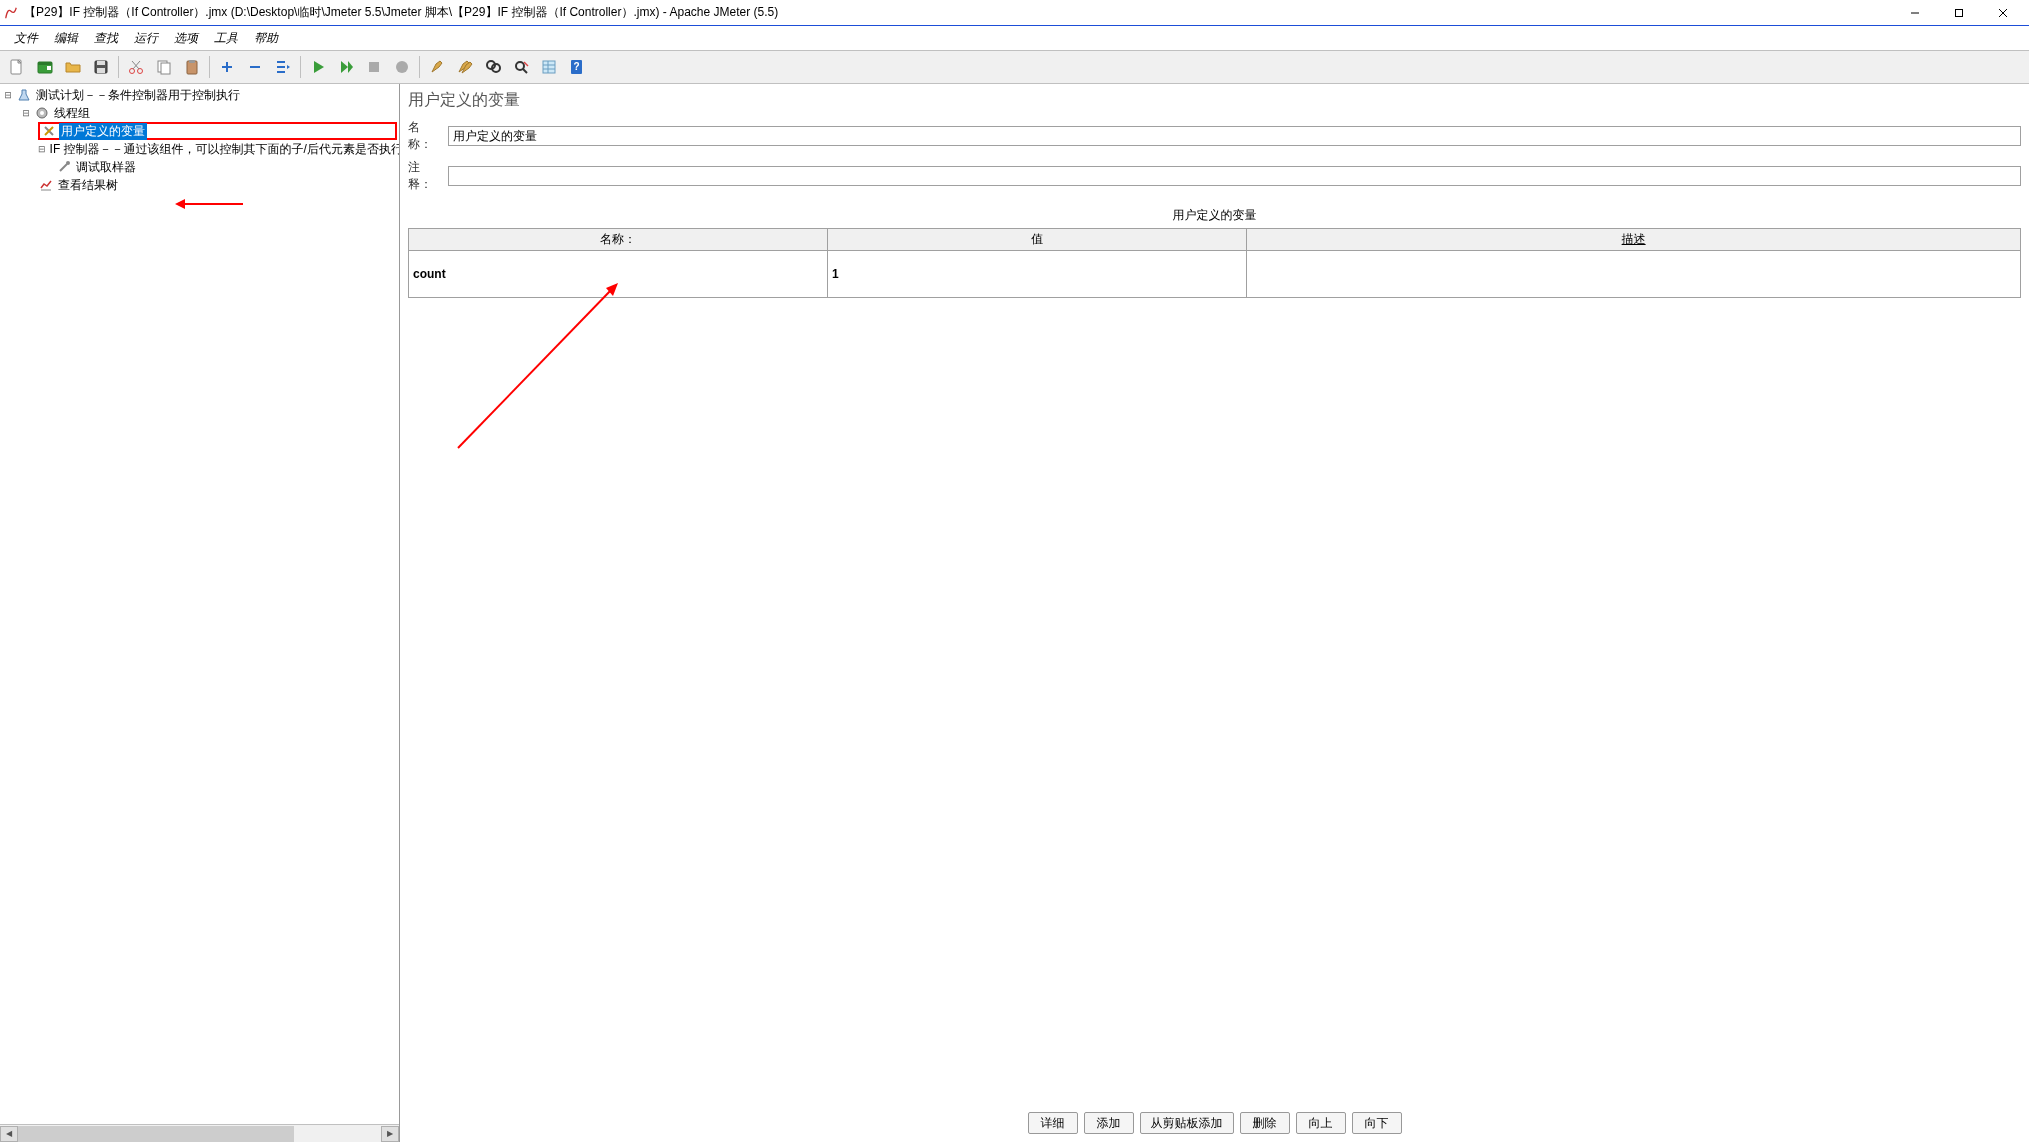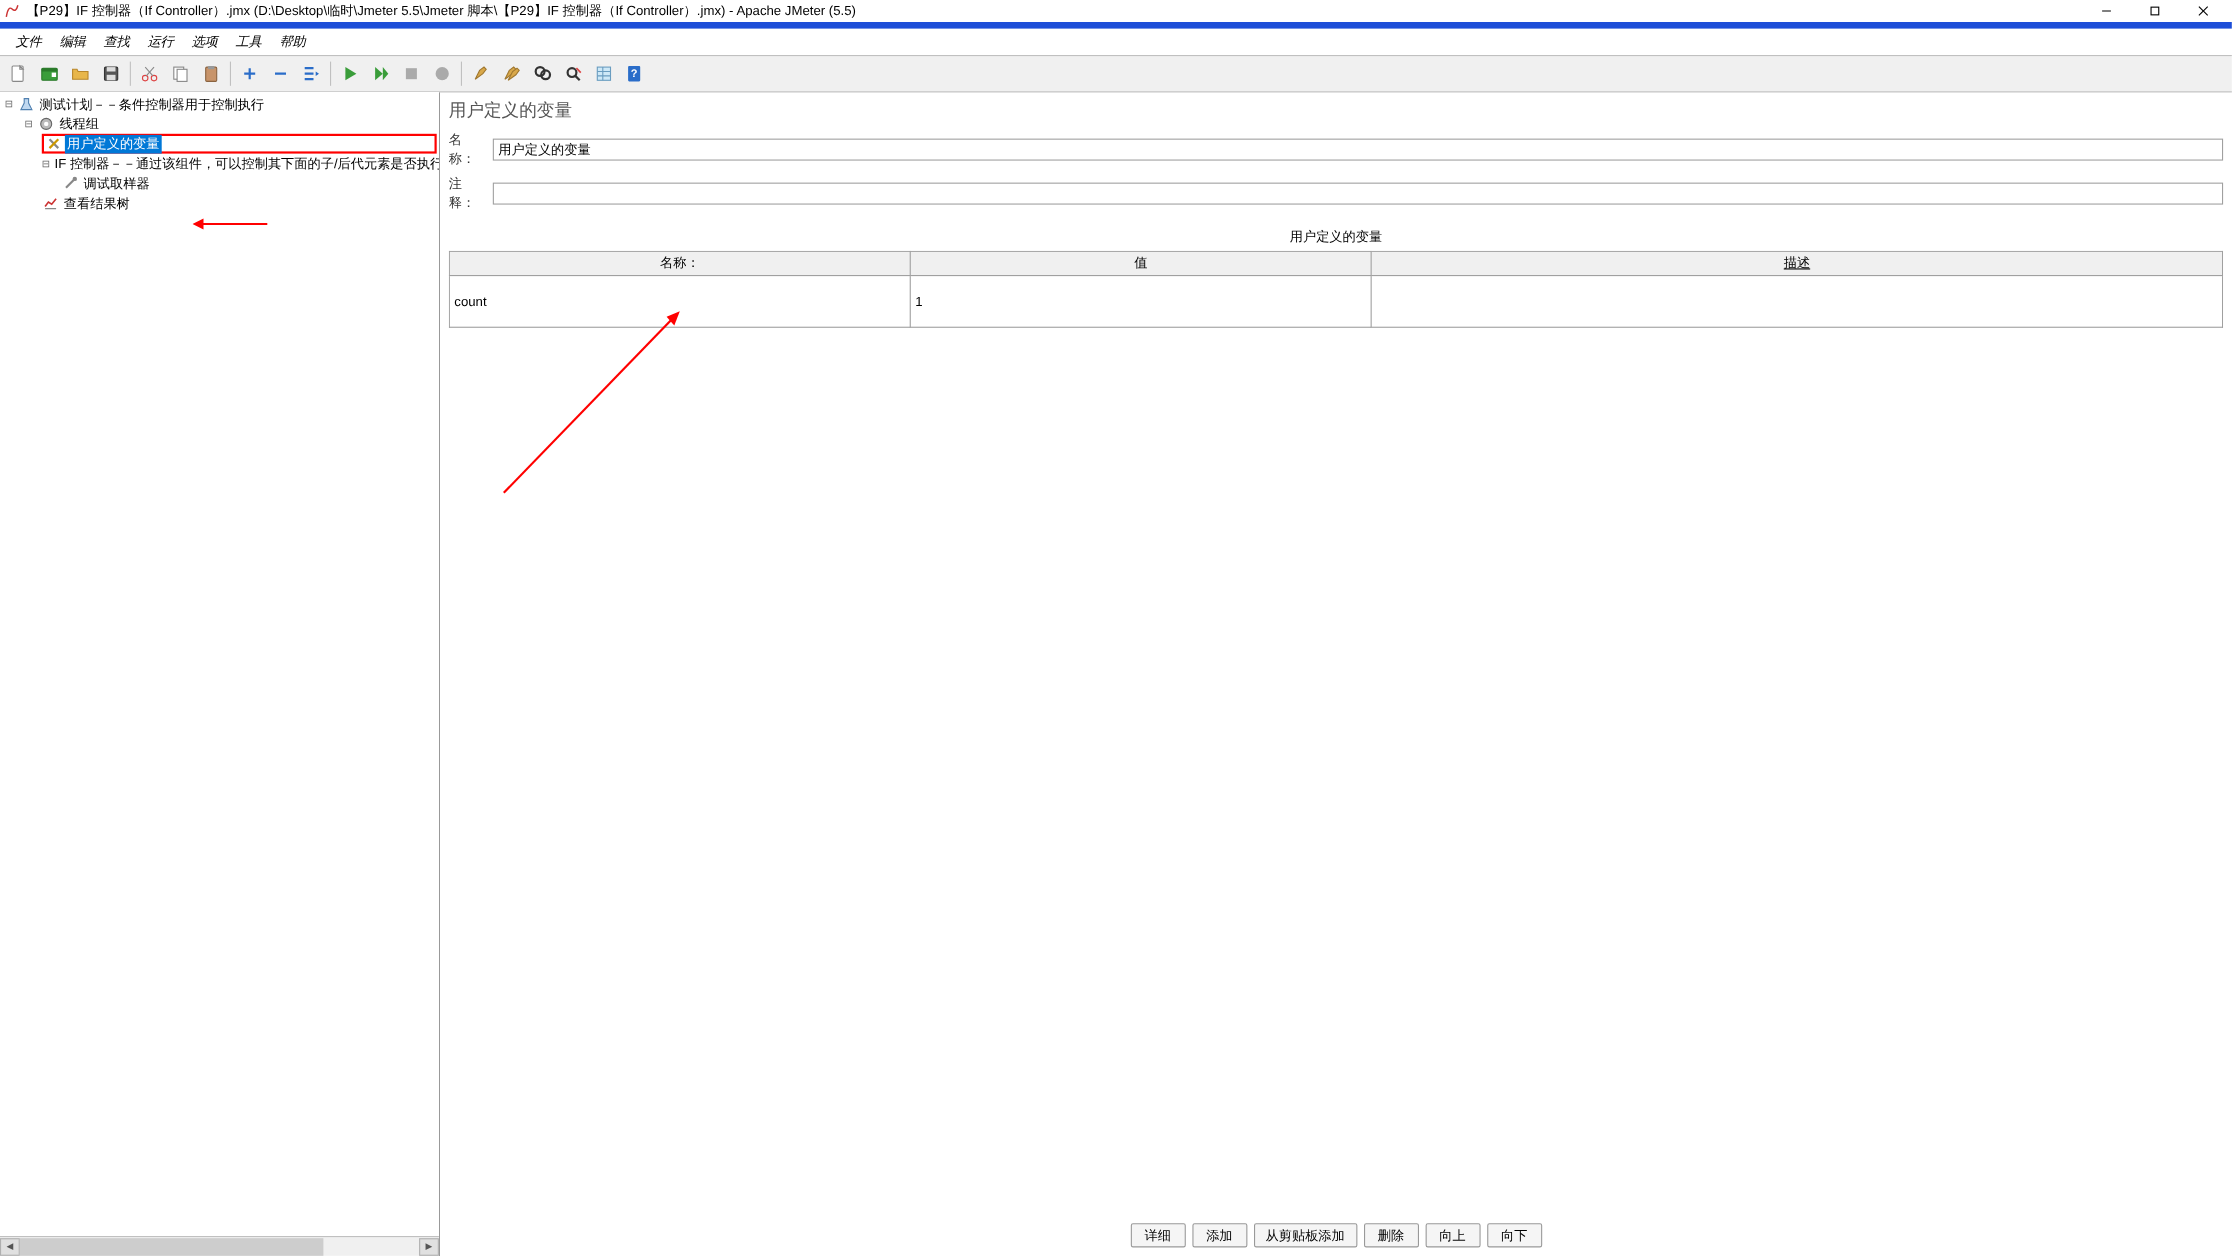--- a/index.html
+++ b/index.html
@@ -1,17 +1,17 @@
 <!DOCTYPE html>
 <html><head>
 <meta charset="utf-8">
 <style>
 * { margin:0; padding:0; box-sizing:border-box; font-family:"Microsoft YaHei","SimSun",sans-serif; }
 body { background:#fff; font-size:12px; color:#000; overflow:hidden; }
-.titlebar { height:26px; display:flex; align-items:center; padding:0 4px; background:#fff; border-bottom:6px solid #1d4ed8; }
+.titlebar { height:26px; display:flex; align-items:center; padding:0 4px; background:#fff; border-bottom:1px solid #1d4ed8; }
 .titlebar .feather { width:14px; height:14px; margin-right:6px; }
 .titlebar .title-text { flex:1; font-size:12px; color:#000; }
 .winbtns { display:flex; gap:0; }
 .winbtn { width:44px; height:24px; display:flex; align-items:center; justify-content:center; font-size:13px; cursor:pointer; }
 .menubar { height:24px; display:flex; align-items:center; padding:0 6px; gap:0;font-style:italic; }
 .menuitem { padding:2px 8px; cursor:pointer; font-size:12px; }
 .toolbar { height:34px; background:#f0f0f0; border-top:1px solid #c0c0c0; border-bottom:1px solid #c0c0c0; display:flex; align-items:center; padding:0 4px; gap:2px; }
 .tbtn { width:26px; height:26px; display:flex; align-items:center; justify-content:center; cursor:pointer; border-radius:2px; }
 .tsep { width:1px; height:22px; background:#c0c0c0; margin:0 2px; }
 .main { display:flex; height:calc(100vh - 84px); }
@@ -26,21 +26,21 @@
 .tree > ul { padding-left:0; }
 .red-box { border:2px solid #ff0000; }
 .right-panel { flex:1; display:flex; flex-direction:column; padding:6px 8px 0 8px; }
 .panel-title { font-size:16px; color:#555; margin-bottom:8px; }
 .form-row { display:flex; align-items:center; margin-bottom:6px; }
 .form-label { width:40px; font-size:12px; color:#333; text-align:left; padding-right:8px;}
 .form-input { flex:1; height:20px; border:1px solid #a0a0a0; padding:0 4px; font-size:12px; }
 .section-header { text-align:center; font-size:12px; padding:4px 0; margin-top:4px; }
 .vars-table { border:1px solid #a0a0a0; border-collapse:collapse; width:100%; font-size:12px; font-family:monospace; }
 .vars-table th { background:#f0f0f0; border:1px solid #a0a0a0; font-weight:normal; padding:2px 4px; font-family:"Microsoft YaHei",sans-serif; font-size:12px; }
-.vars-table td { border:1px solid #a0a0a0; padding:16px 4px; height:16px; }
+.vars-table td { border:1px solid #a0a0a0; padding:16px 4px; height:16px;font-weight:bold; }
 .vars-table th:nth-child(1){ width:26%; } .vars-table th:nth-child(2){ width:26%; } .vars-table th:nth-child(3){ width:auto;text-decoration:underline; }
 .table-wrap { flex:1; overflow:auto; position:relative; }
 .btn-row { display:flex; justify-content:center; gap:6px; padding:8px 0; }
 .btn { min-width:50px; height:22px; border:1px solid #999; background:#f5f5f5; font-size:12px; padding:0 10px; cursor:pointer; border-radius:2px; }
 .scrollbar-h { height:18px; background:#f0f0f0; border-top:1px solid #c0c0c0; display:flex; align-items:center; }
 .sb-btn { width:18px; height:16px; background:#e0e0e0; border:1px solid #b0b0b0; display:flex; align-items:center; justify-content:center; font-size:8px; color:#555; }
 .sb-track { flex:1; height:16px; position:relative; }
 .sb-thumb { position:absolute; left:0; top:0; width:76%; height:100%; background:#cdcdcd; }
 .arrow-annotation { position:absolute; pointer-events:none; }
 svg { display:block; }

